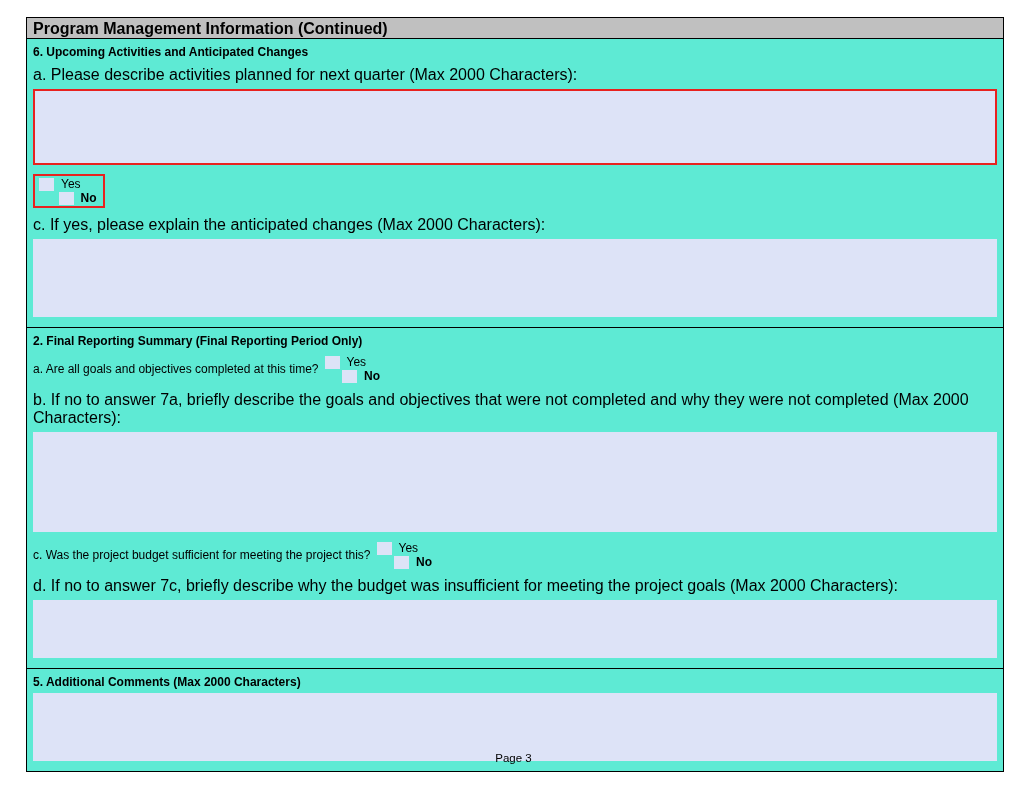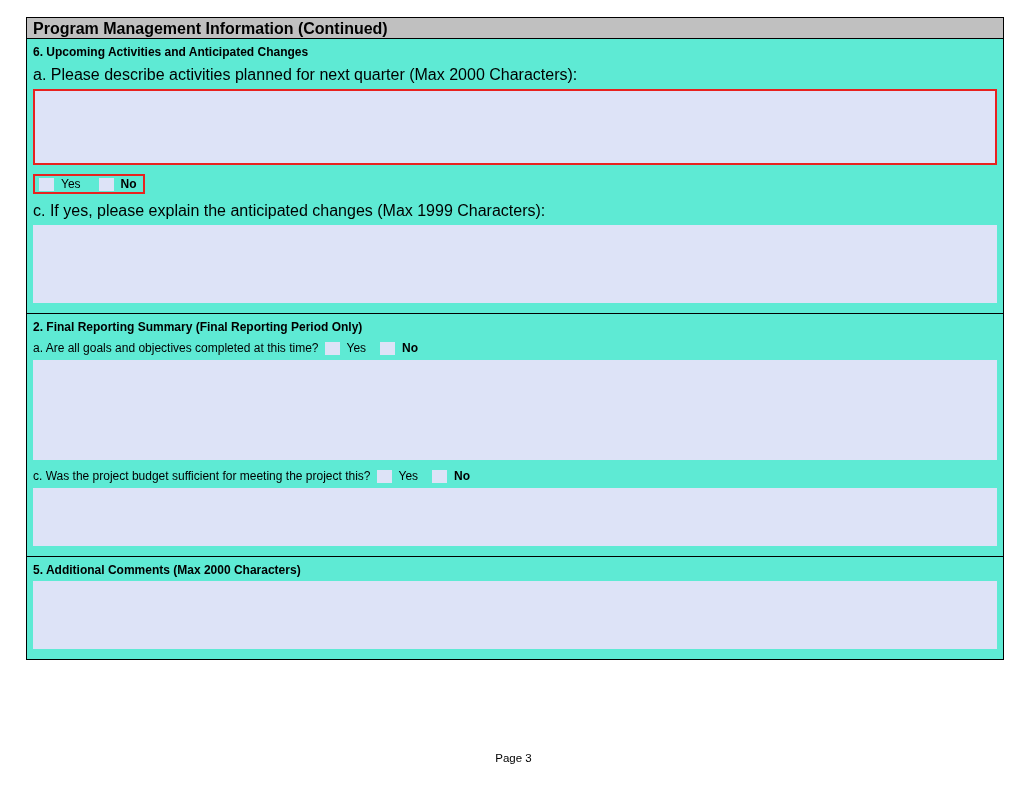--- a/index.html
+++ b/index.html
@@ -78,20 +78,21 @@
   .field.f-comments { height: 68px; }
 
   .field.highlight {
     border: 2px solid #e8221f;
   }
 
   
   .choice-group {
     display: inline-flex;
     align-items: flex-end;
+    flex-direction: column;
   }
   .choice-group.boxed {
     border: 2px solid #e8221f;
     padding: 1px 4px 1px 4px;
   }
   .choice {
     display: inline-flex;
     align-items: center;
     margin-right: 14px;
   }
@@ -139,57 +140,59 @@
           <span class="checkbox"></span>
           <span class="choice-label">Yes</span>
         </span>
         <span class="choice">
           <span class="checkbox"></span>
           <span class="choice-label">No</span>
         </span>
       </span>
     </div>
 
-    <div class="q">c. If yes, please explain the anticipated changes (Max 1999 Characters):</div>
+    <div class="q">c. If yes, please explain the anticipated changes (Max 2000 Characters):</div>
     <div class="field f-med"></div>
   </div>
 
   <div class="block">
     <div class="block-title">2. Final Reporting Summary (Final Reporting Period Only)</div>
 
     <div class="q-row">
       <span class="q-text">a. Are all goals and objectives completed at this time?</span>
       <span class="choice-group">
         <span class="choice">
           <span class="checkbox"></span>
           <span class="choice-label">Yes</span>
         </span>
         <span class="choice">
           <span class="checkbox"></span>
           <span class="choice-label">No</span>
         </span>
       </span>
     </div>
 
+    <div class="q">b. If no to answer 7a, briefly describe the goals and objectives that were not completed and why they were not completed (Max 2000 Characters):</div>
     <div class="field f-large"></div>
 
     <div class="q-row">
       <span class="q-text">c. Was the project budget sufficient for meeting the project this?</span>
       <span class="choice-group">
         <span class="choice">
           <span class="checkbox"></span>
           <span class="choice-label">Yes</span>
         </span>
         <span class="choice">
           <span class="checkbox"></span>
           <span class="choice-label">No</span>
         </span>
       </span>
     </div>
 
+    <div class="q">d. If no to answer 7c, briefly describe why the budget was insufficient for meeting the project goals (Max 2000 Characters):</div>
     <div class="field f-small"></div>
   </div>
 
   <div class="block">
     <div class="block-title">5. Additional Comments (Max 2000 Characters)</div>
     <div class="field f-comments"></div>
   </div>
 
 </div>
 

